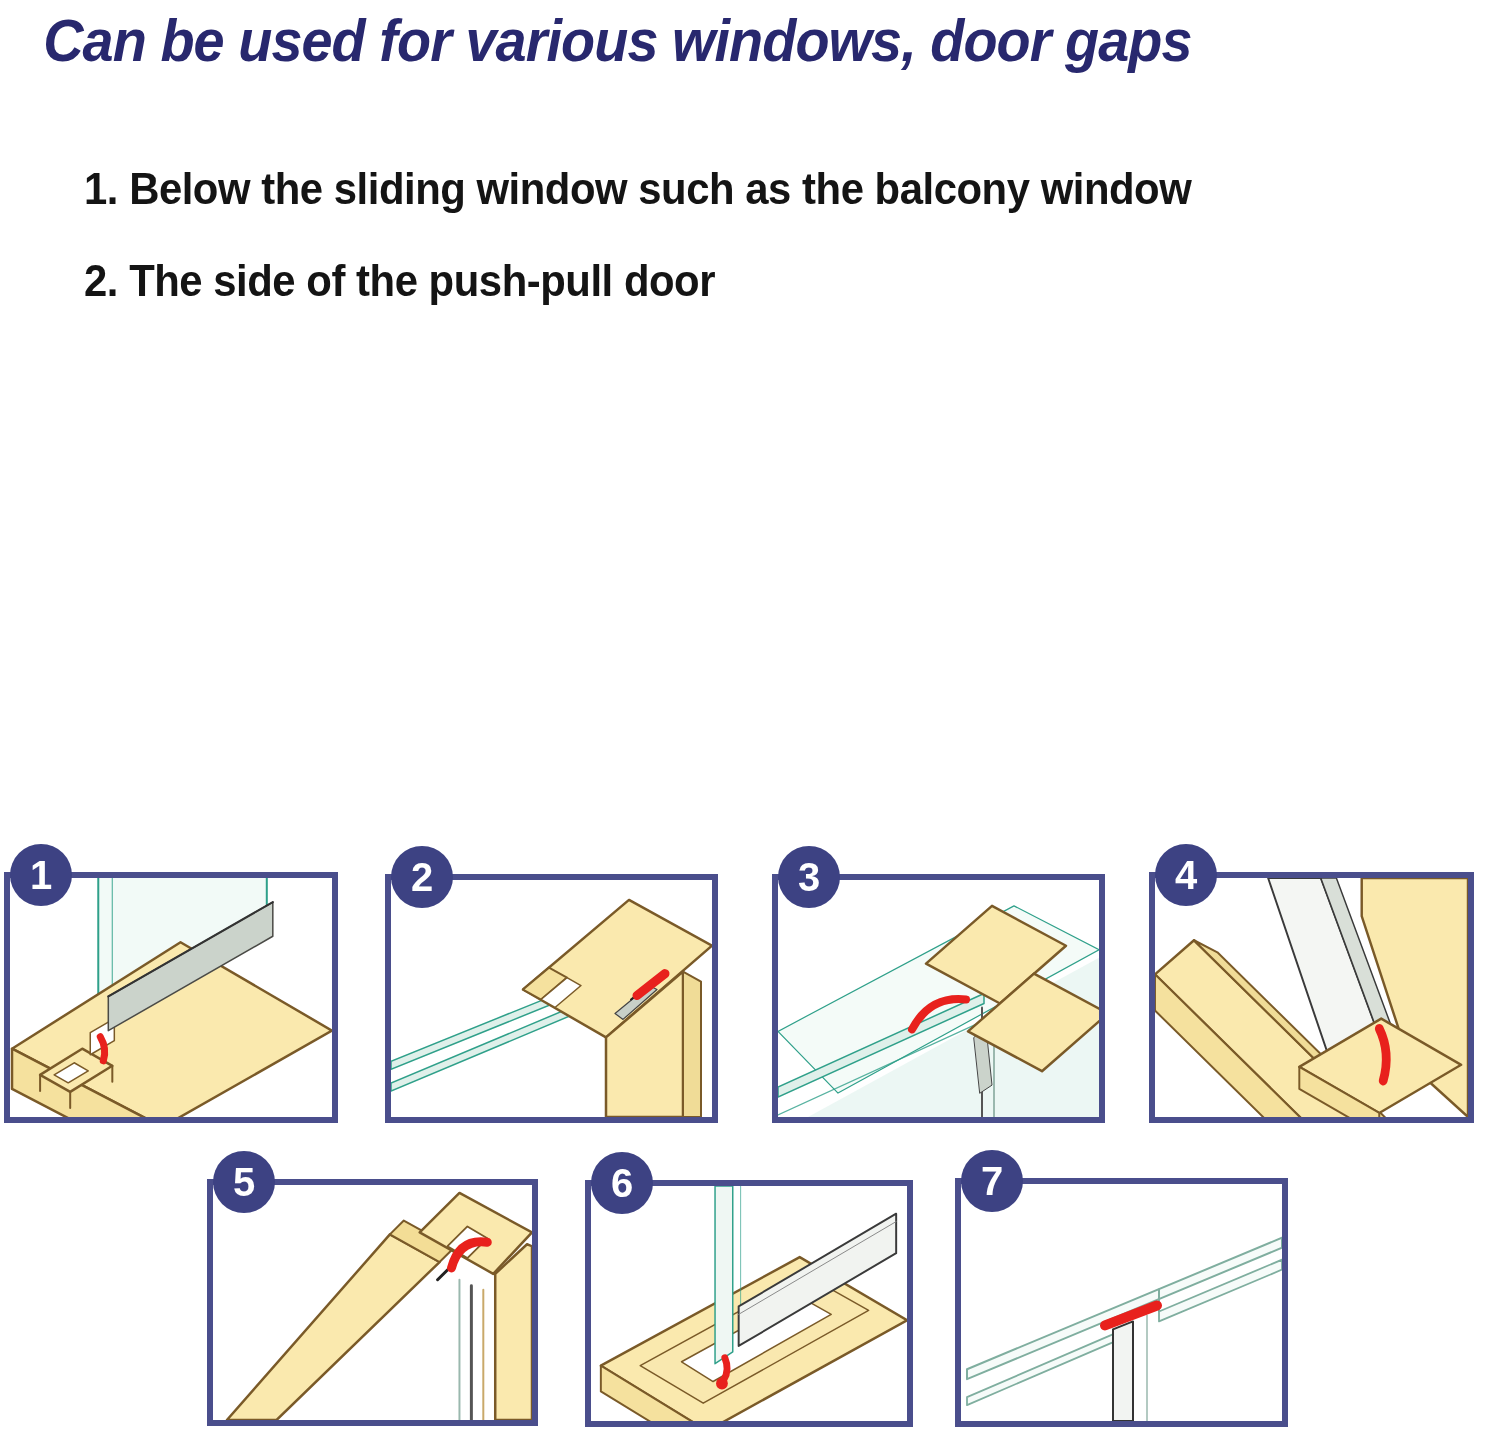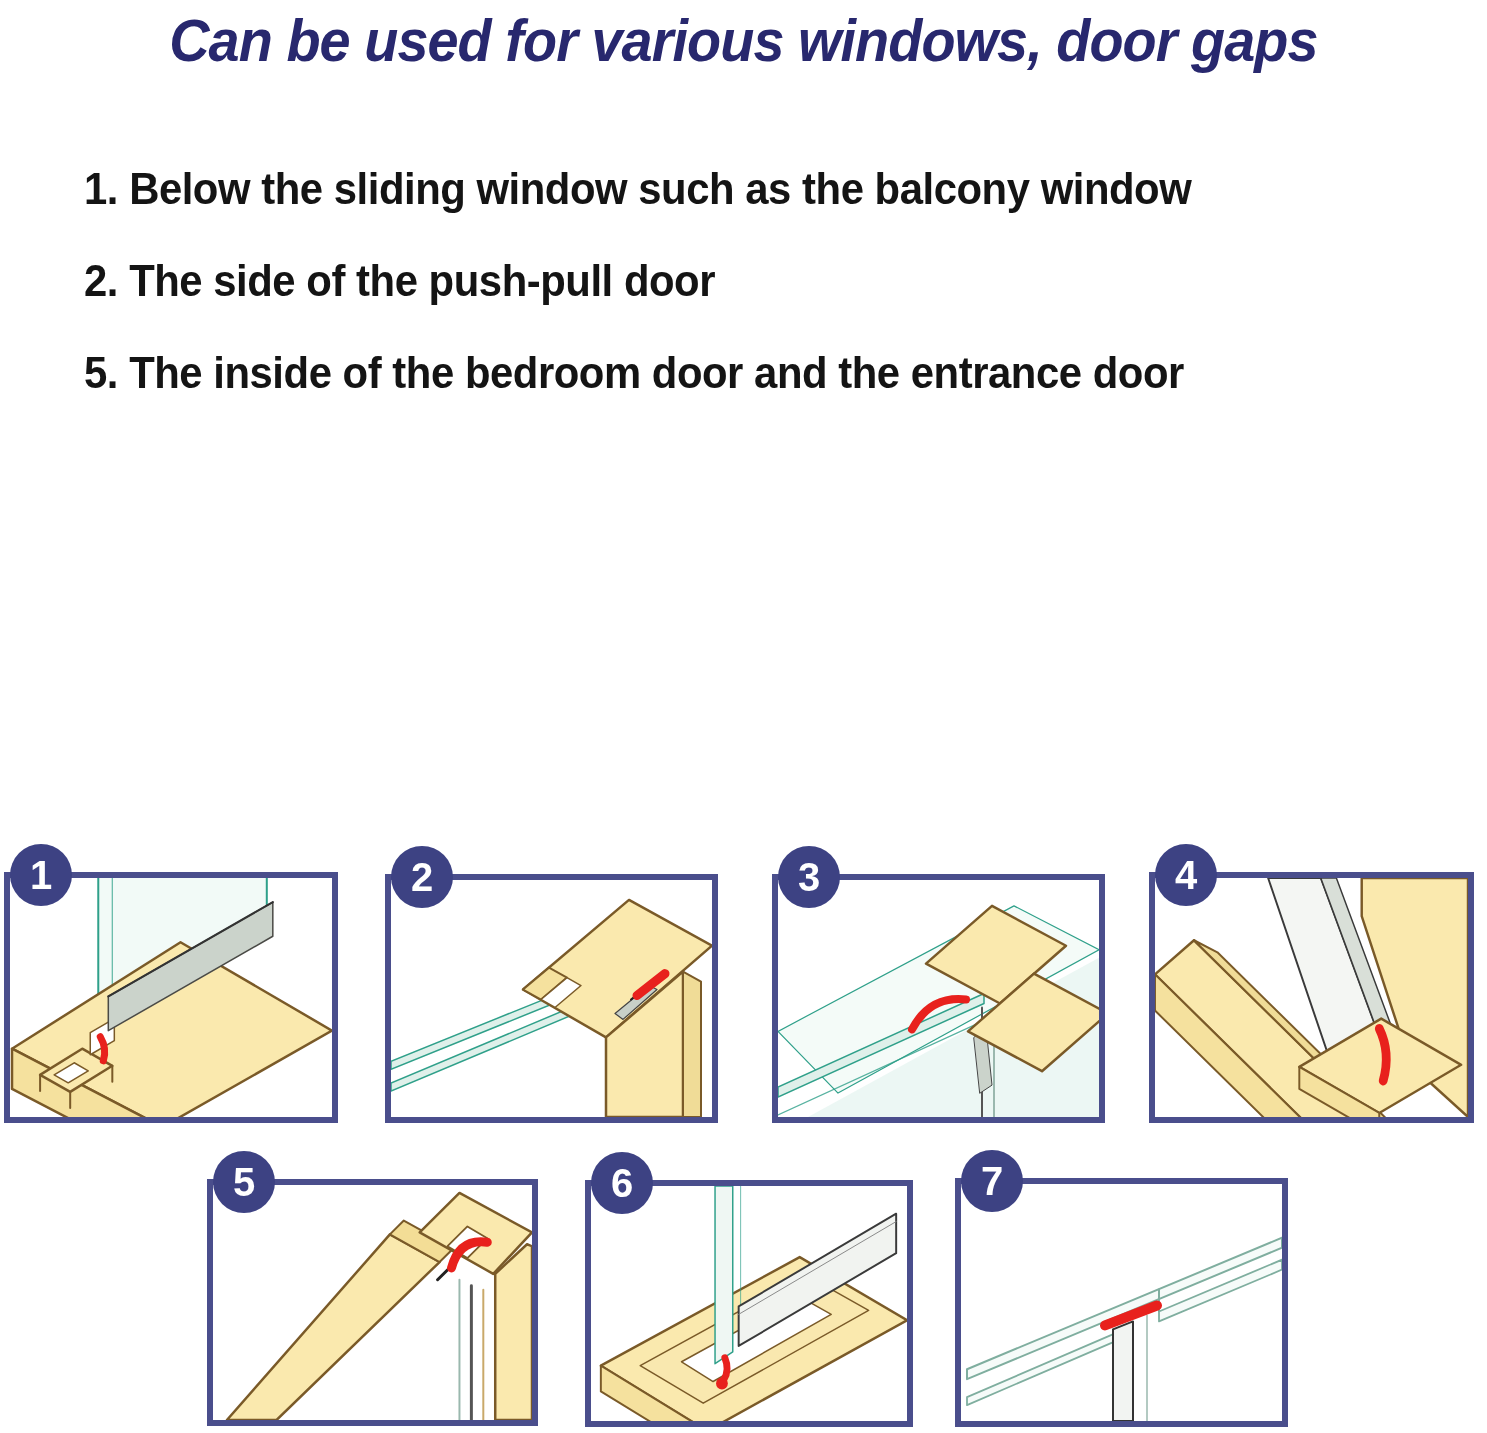--- a/index.html
+++ b/index.html
@@ -13,21 +13,21 @@
     --seal-gray:#CBD3CB;
     --seal-red:#E8211D;
     --text-black:#141414;
   }
   html,body{margin:0;padding:0;background:#fff;}
   #page{
     position:relative;width:1487px;height:1433px;background:#fff;overflow:hidden;
     font-family:"Liberation Sans",sans-serif;
   }
   h1#title{
-    margin:0;padding-top:10px;text-align:center;
+    margin:0;padding-top:10px;text-align:left;
     font-size:60px;line-height:62px;font-weight:700;font-style:italic;
     color:var(--title-navy);letter-spacing:-1px;white-space:nowrap;
   }
   h1#title .squeeze{display:inline-block;transform:scaleX(0.93);transform-origin:center;}
   ul#usage-list{
     list-style:none;margin:16px;padding:0;
     position:absolute;left:68px;top:148px;width:1400px;
   }
   ul#usage-list li{
     height:92px;line-height:50px;
@@ -57,21 +57,20 @@
 </head>
 <body>
 
 <div id="page">
 
   <h1 id="title"><span class="squeeze">Can be used for various windows, door gaps</span></h1>
 
   <ul id="usage-list">
     <li><span class="squeeze">1. Below the sliding window such as the balcony window</span></li>
     <li><span class="squeeze">2. The side of the push-pull door</span></li>
-    <li><span class="squeeze">5. The inside of the bedroom door and the entrance door</span></li>
   </ul>
 
   <div class="panel" id="p1">
     <div class="badge">1</div>
     <svg viewBox="0 0 321 238" preserveAspectRatio="none">
       <g stroke-linejoin="round" stroke-linecap="round">
         <polygon points="88,148 256,52 256,-120 88,-24" fill="#E8F5F0" fill-opacity="0.55" stroke="#2FA08A" stroke-width="2"></polygon>
         <line x1="102" y1="-30" x2="102" y2="142" stroke="#2FA08A" stroke-width="1.3" opacity="0.7"></line>
         <line x1="96" y1="143" x2="260" y2="49" stroke="#2FA08A" stroke-width="1.3" opacity="0.7"></line>
         <polygon points="2,170 170,64 321,152 152,248" fill="#FAE9AE" stroke="#7A5A28" stroke-width="2.5"></polygon>

